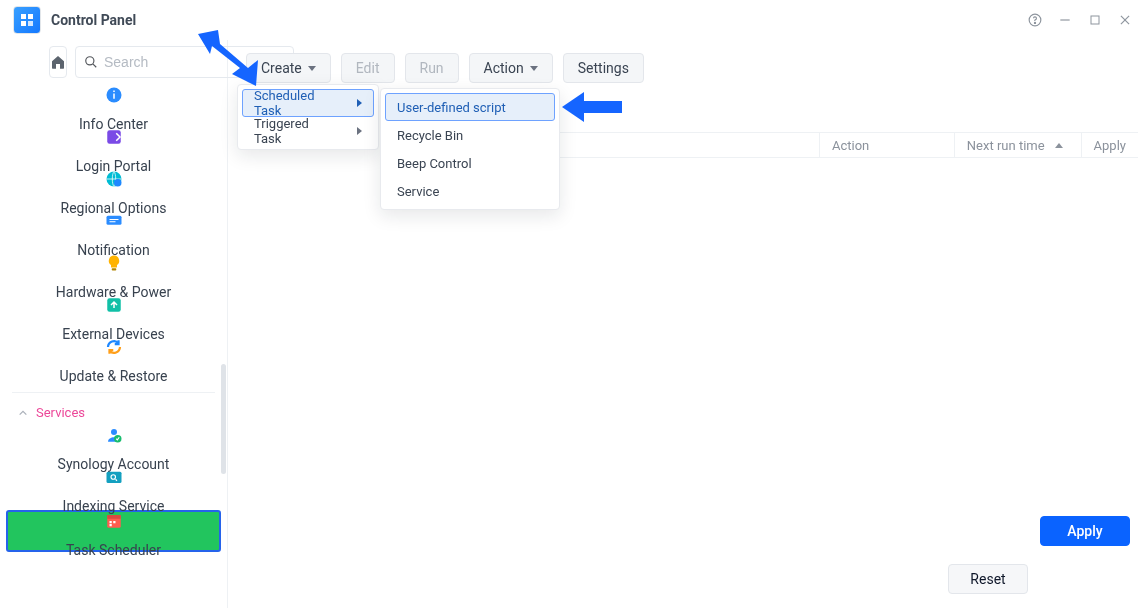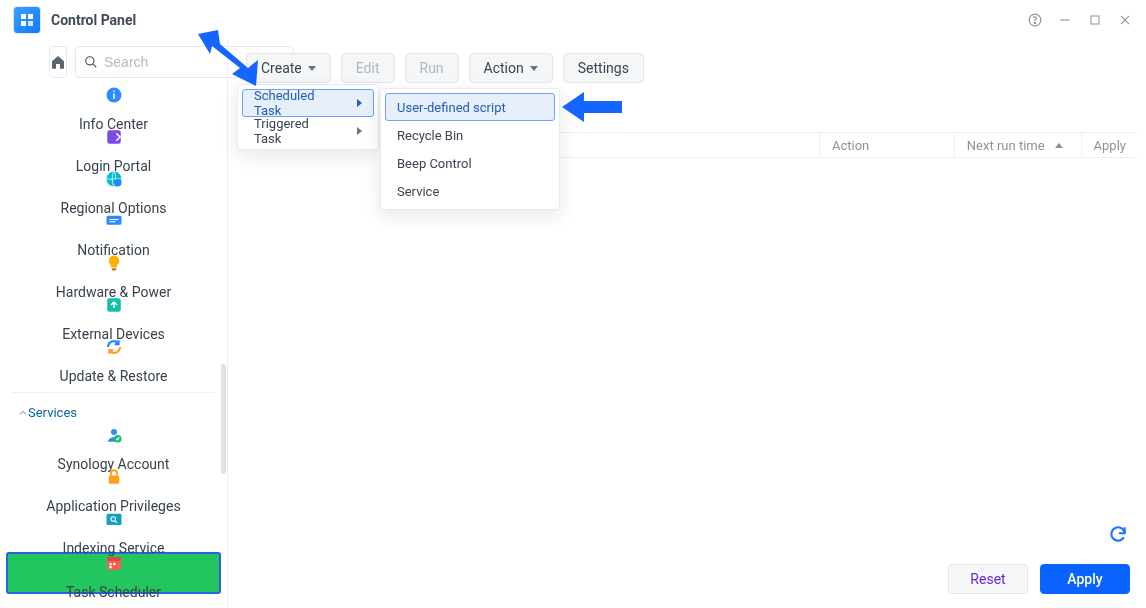--- a/index.html
+++ b/index.html
@@ -90,23 +90,23 @@
     flex-direction: column;
   }
   .nav-item.selected {
     background: #22c55e;
     border: 2px solid #2563eb;
     border-radius: 3px;
   }
   .nav-icon { width: 18px; height:18px; flex:none; display:inline-flex; align-items:center; justify-content:center;}
   .nav-divider { height:1px; background:#eef1f4; margin: 12px 12px 6px 12px; }
   .nav-section {
-    display:flex; align-items:center; gap:0;
+    display:flex; align-items:center; gap:8px;
     padding: 6px 18px 6px 18px;
-    color:#0369a1; font-size:13px;
+    color:#ec4899; font-size:13px;
   }
   .scroll-thumb {
     position:absolute; right:1px; top:324px; width:5px; height:110px;
     background:#dfe3e8; border-radius:3px;
   }
   
   .main { flex:1; display:flex; flex-direction:column; position:relative; }
   .toolbar {
     display:flex; align-items:center;
     gap:10px;
@@ -121,21 +121,21 @@
     font-size: 14px;
     color: #3a4452;
     display:inline-flex; align-items:center; gap:6px;
     cursor:pointer;
   }
   .btn.disabled { color:#b1b7bf; cursor:default; }
   .btn.primary {
     background:#0a63ff; border-color:#0a63ff; color:#fff; min-width:90px; justify-content:center;
     font-weight:500;
   }
-  .btn.ghost { background:#f6f7f9; color:#6d28d9; min-width:80px; justify-content:center;}
+  .btn.ghost { background:#f6f7f9; color:#0f172a; min-width:80px; justify-content:center;margin-top:48px;}
   .caret {
     width:0;height:0;border-left:4px solid transparent;border-right:4px solid transparent;
     border-top:5px solid #6b7280;
   }
   
   .table-head {
     position:absolute;
     left:265px; right:8px; top:92px;
     height:26px;
     border-top:1px solid #eef1f4;
@@ -341,29 +341,20 @@
       <div class="nav-item">
         <span class="nav-icon">
             <svg width="18" height="18" viewBox="0 0 24 24" fill="#2a8cff">
               <circle cx="12" cy="8" r="4"></circle>
               <path d="M4 21c0-4 4-6 8-6s8 2 8 6z"></path>
               <circle cx="17" cy="17" r="5" fill="#19bd6f"></circle>
               <path d="M15 17l1.5 1.5L19 15" stroke="#fff" stroke-width="1.5" fill="none"></path>
             </svg>
           </span>
         <span>Synology Account</span>
-      </div>
-      <div class="nav-item">
-        <span class="nav-icon ico-amber">
-            <svg width="18" height="18" viewBox="0 0 24 24" fill="#ff9f1a">
-              <rect x="5" y="10" width="14" height="11" rx="2"></rect>
-              <path d="M8 10V7a4 4 0 1 1 8 0v3" fill="none" stroke="#ff9f1a" stroke-width="2.5"></path>
-            </svg>
-          </span>
-        <span>Application Privileges</span>
       </div>
       <div class="nav-item">
         <span class="nav-icon ico-teal">
             <svg width="18" height="18" viewBox="0 0 24 24" fill="#14a0c0">
               <rect x="2" y="5" width="20" height="15" rx="2"></rect>
               <circle cx="11" cy="12" r="3" fill="none" stroke="#fff" stroke-width="1.5"></circle>
               <line x1="14" y1="15" x2="16" y2="17" stroke="#fff" stroke-width="1.5"></line>
             </svg>
           </span>
         <span>Indexing Service</span>

